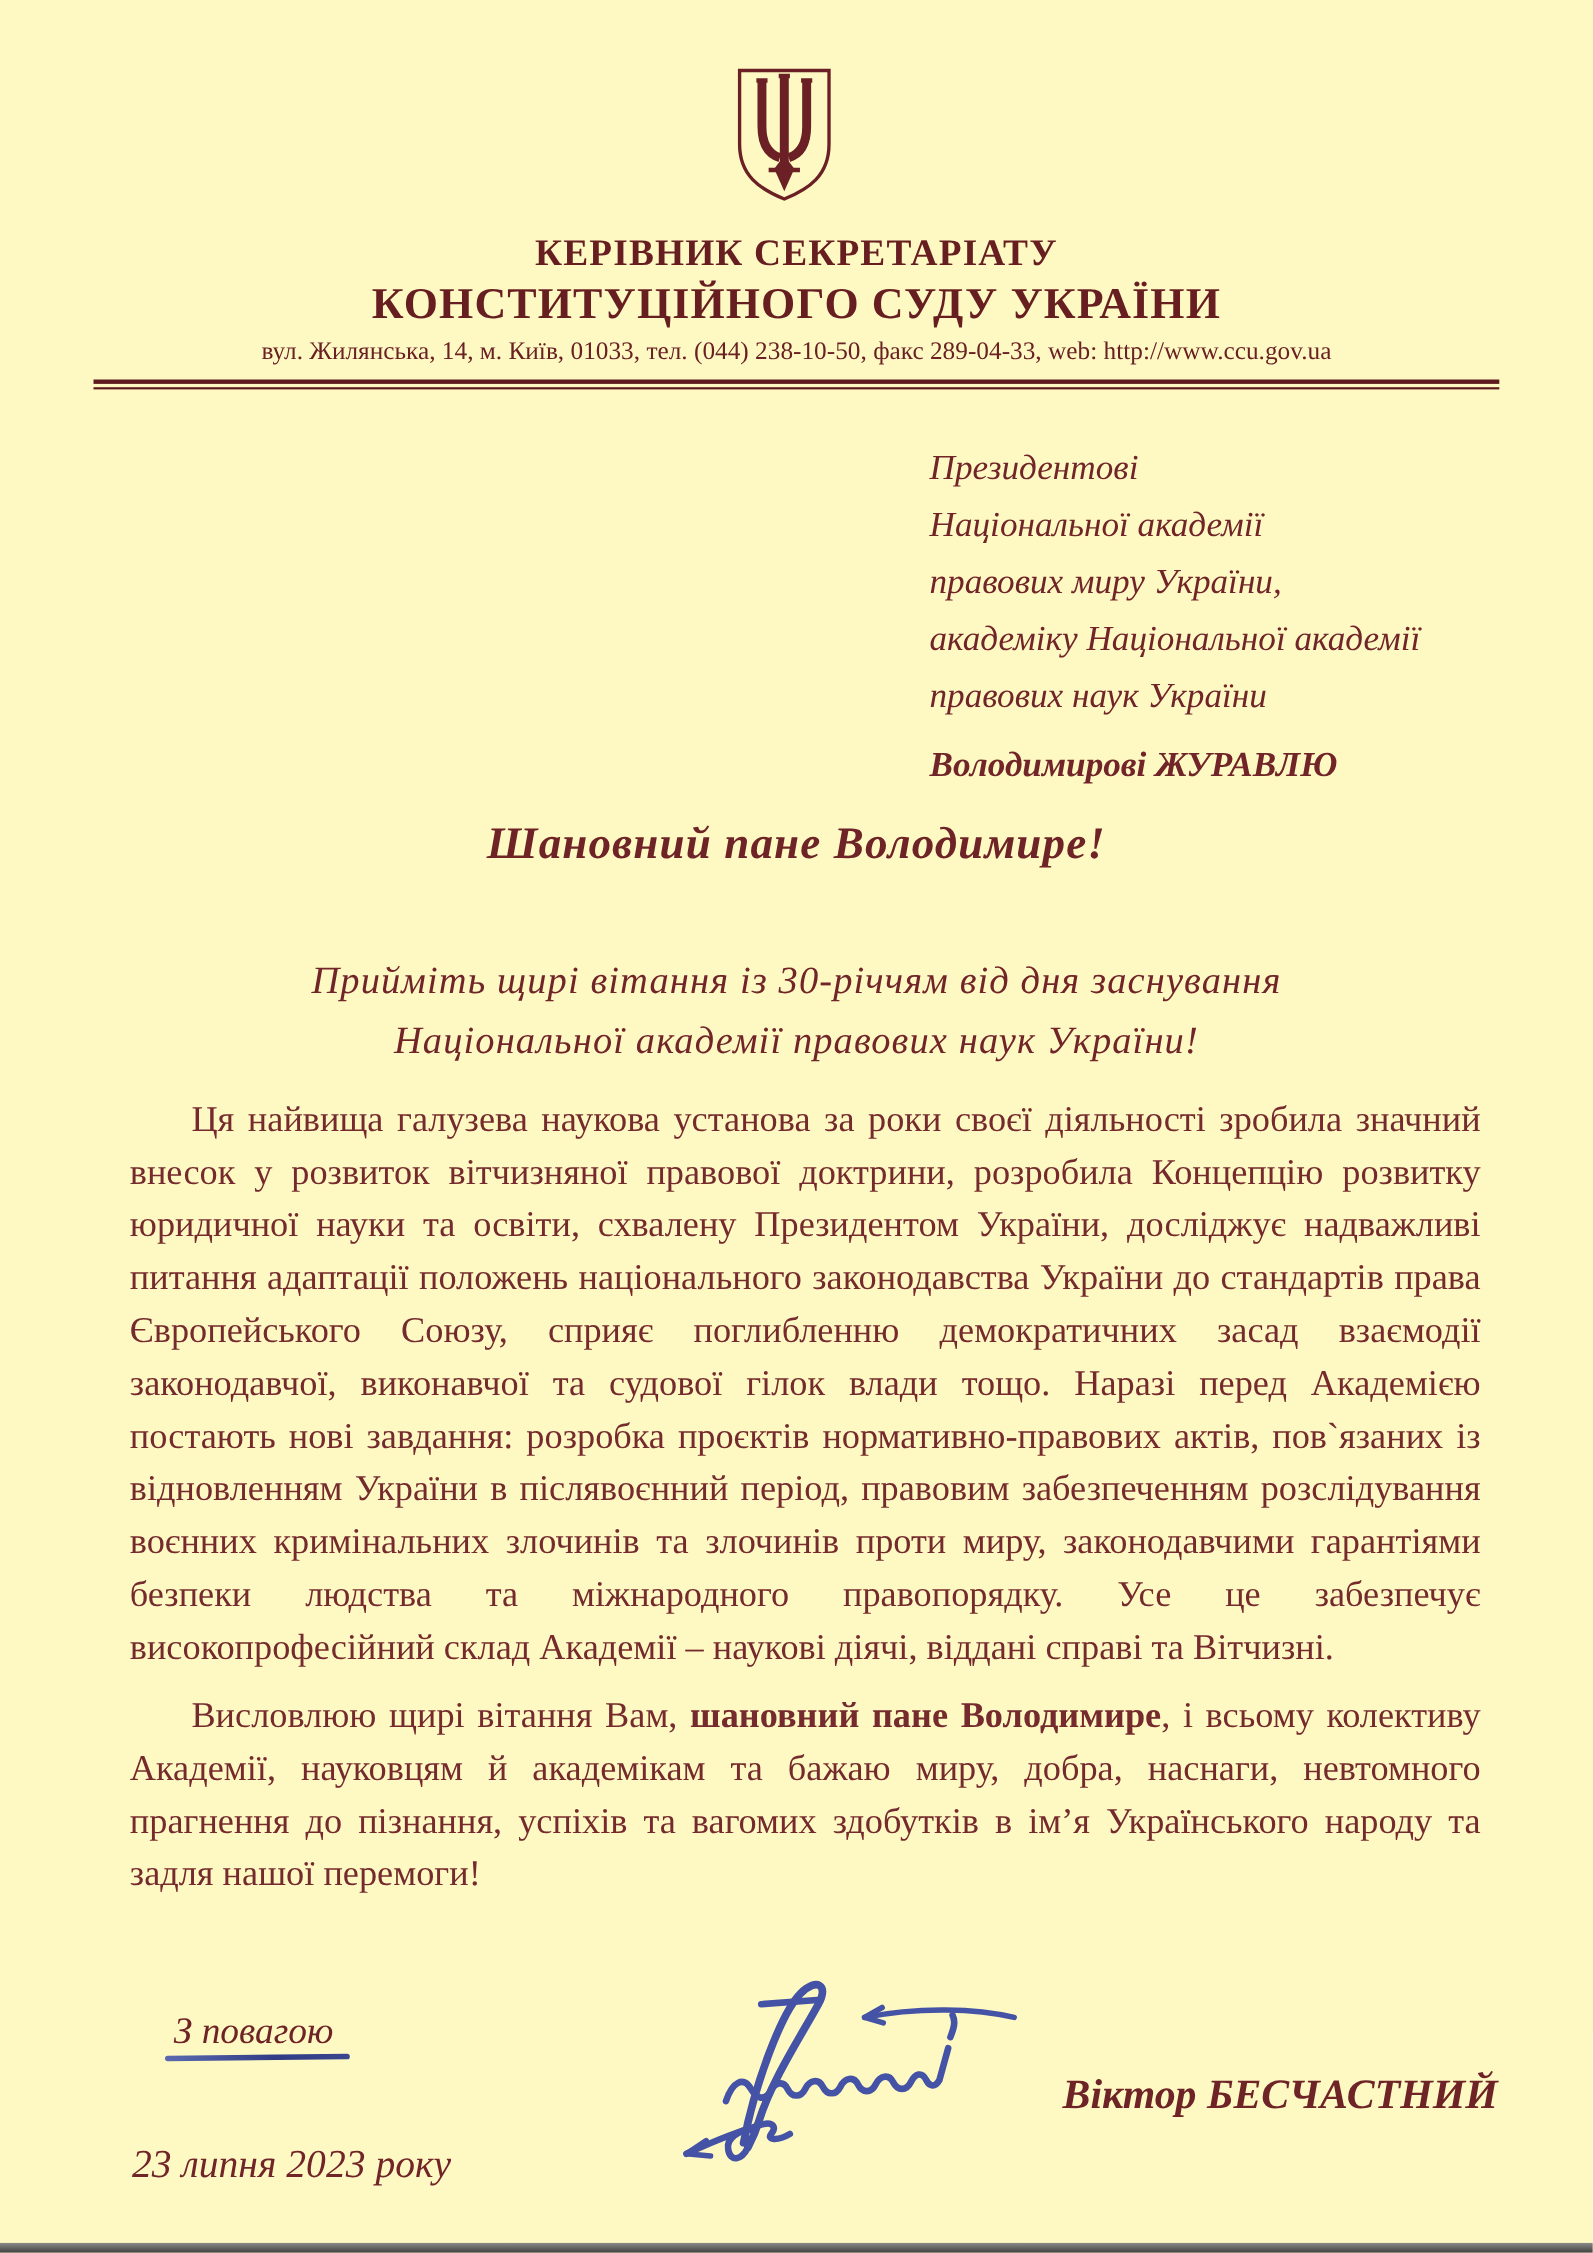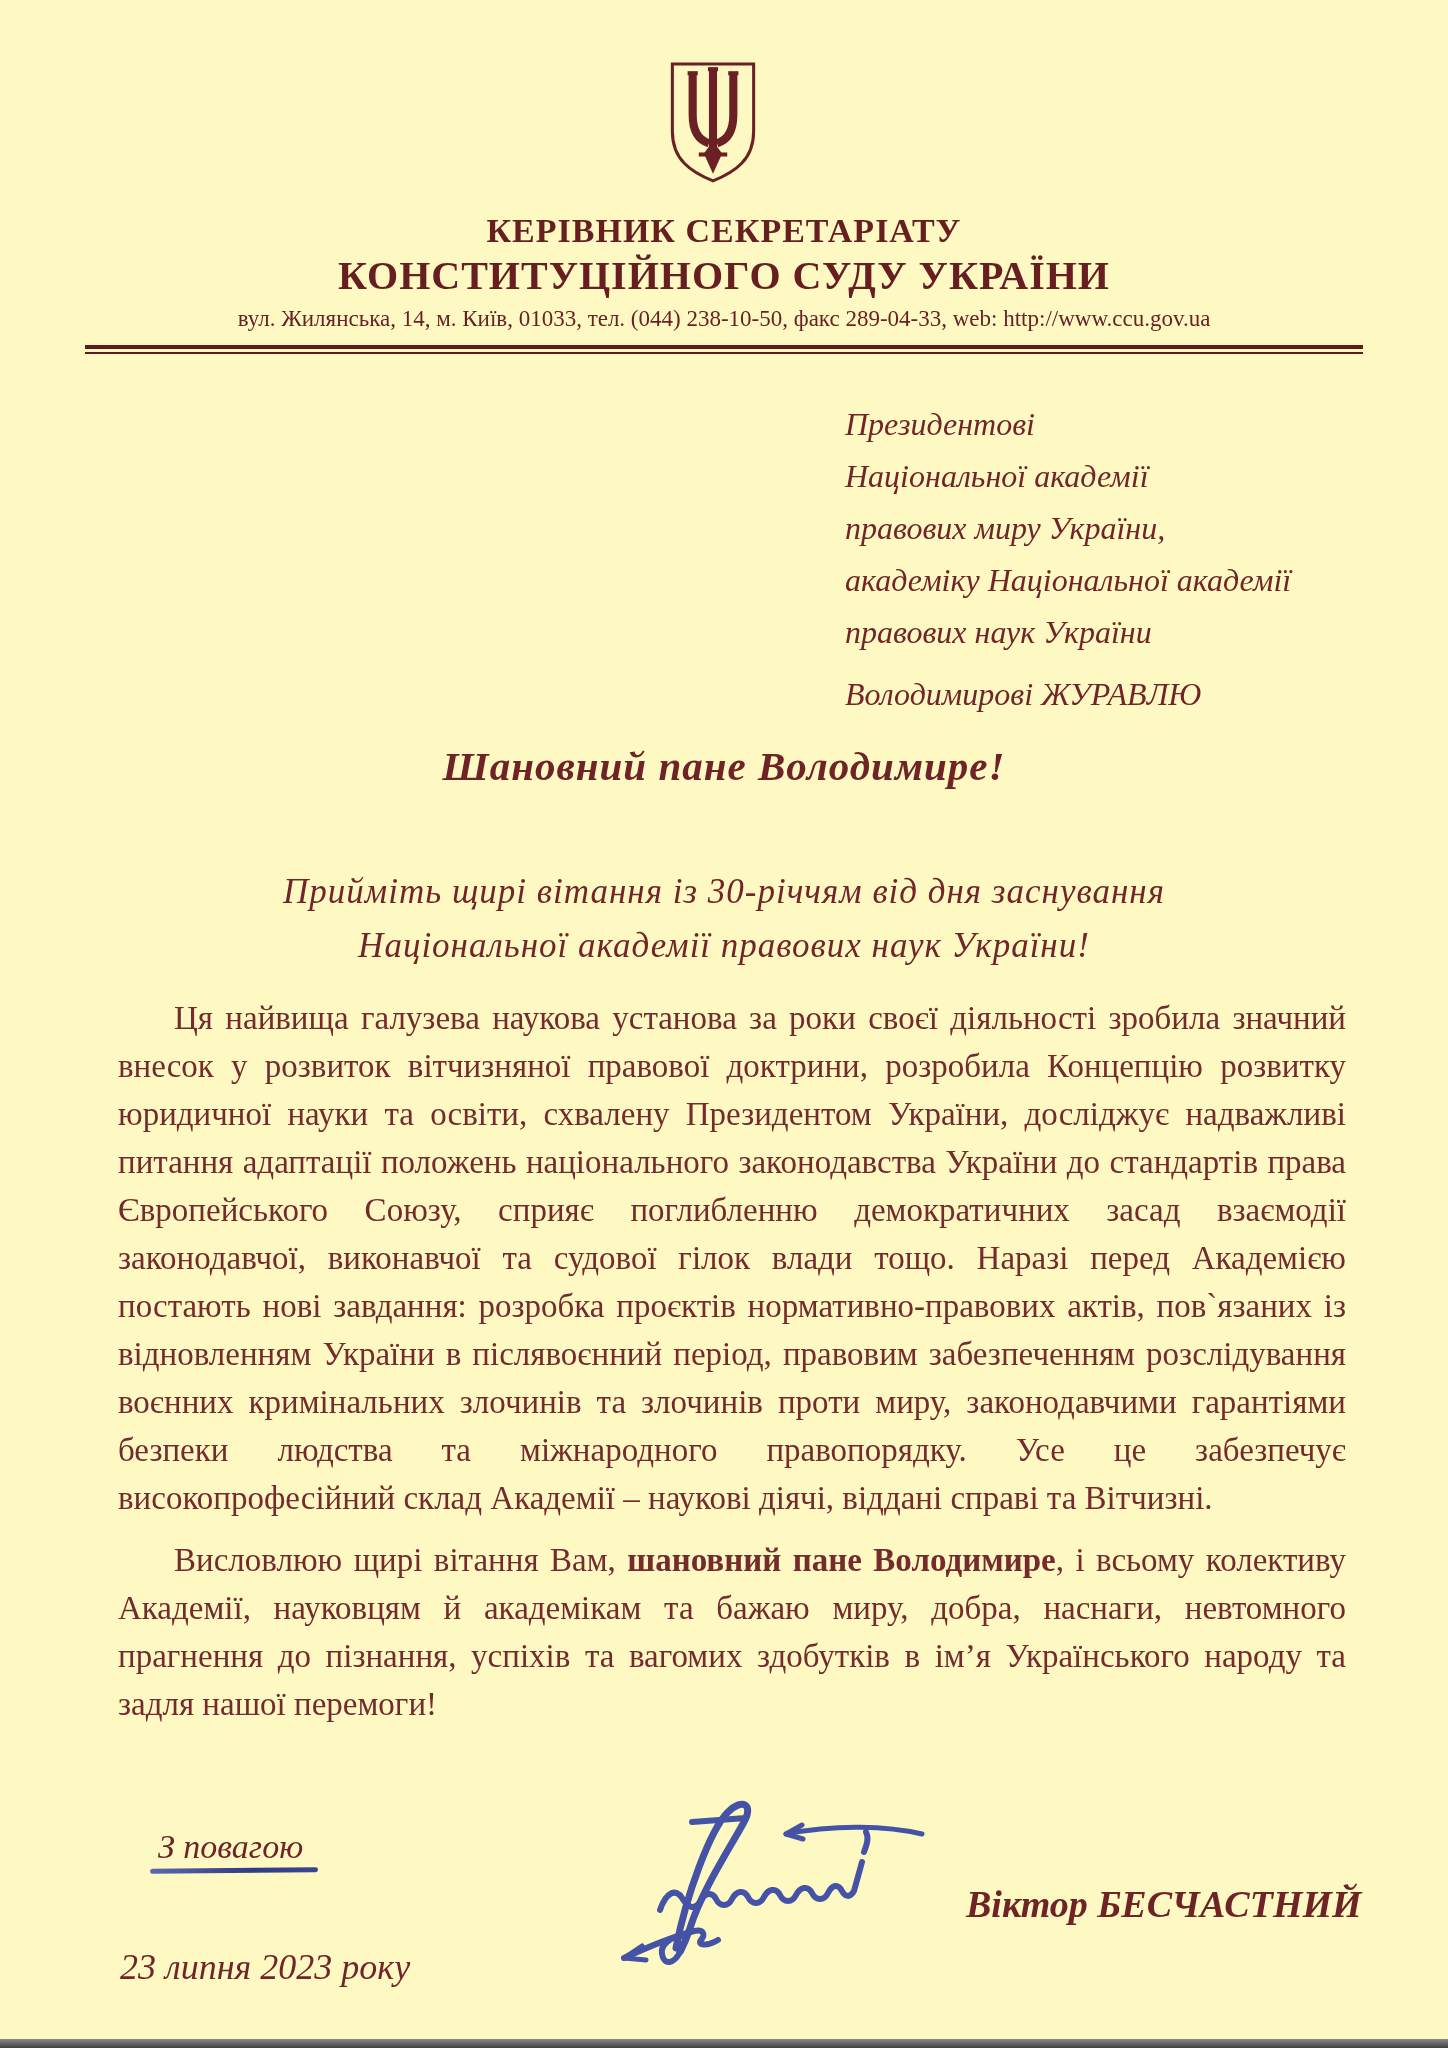--- a/index.html
+++ b/index.html
@@ -32,21 +32,21 @@
     top: 345px; left: 85px; width: 1278px; height: 3px;
     border-top: 4px solid #5e1b1e;
     border-bottom: 2px solid #5e1b1e;
   }
 
   .addressee {
     top: 398px; left: 845px; width: 520px;
     font-style: italic; font-size: 32px; line-height: 52px;
     color: #712529;
   }
-  .addressee .name { font-weight: normal; margin-top: 10px; }
+  .addressee .name { font-weight: bold; margin-top: 10px; }
 
   .salutation {
     top: 742px; font-size: 41px; font-weight: bold; font-style: italic;
     letter-spacing: 1px; color: #6e2327;
   }
   .greet1 { top: 872px; }
   .greet2 { top: 926px; }
   .greet {
     font-size: 35px; font-style: italic; letter-spacing: 1px; color: #712529;
   }

